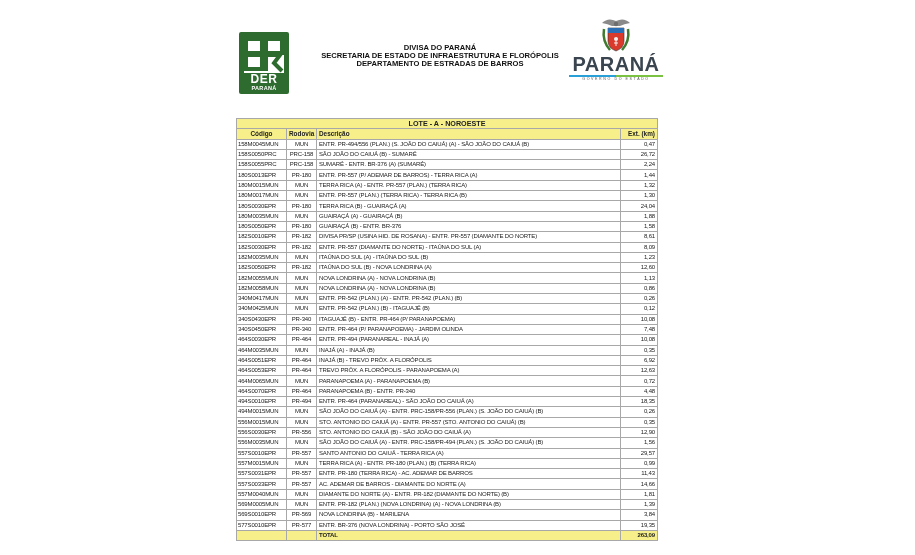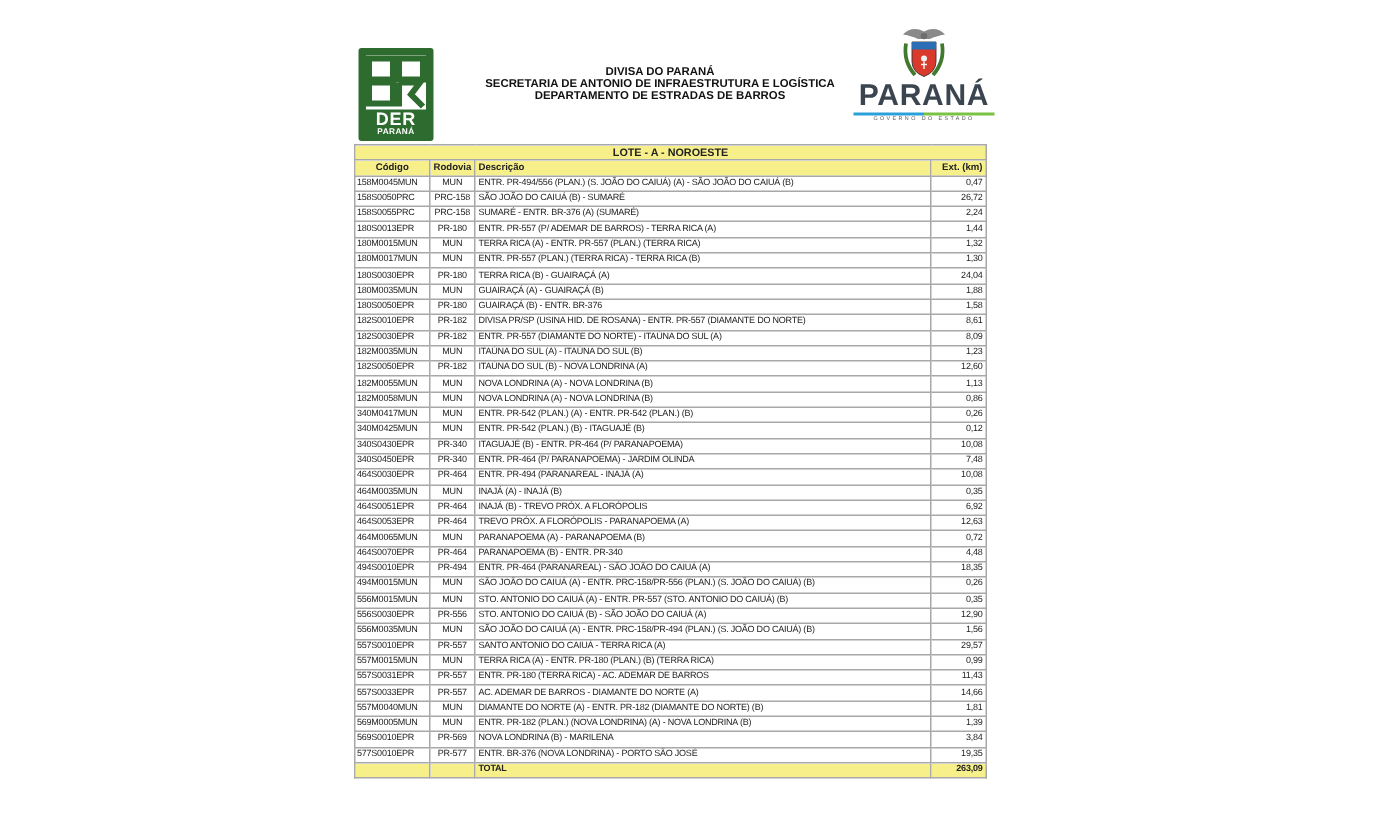--- a/index.html
+++ b/index.html
@@ -9,21 +9,21 @@
   .der-logo svg { position:absolute; left:3px; top:3px; }
   .der-logo .der-text { position:absolute; left:0; width:46px; top:39px; text-align:center; font-weight:bold; font-size:12px; color:#fff; letter-spacing:0.5px; line-height:12px; }
   .der-logo .der-sub { position:absolute; left:0; width:46px; top:51px; text-align:center; font-weight:bold; font-size:5.5px; color:#fff; letter-spacing:0.3px; line-height:7px; }
   .header-text { position:absolute; left:300px; width:280px; top:44px; text-align:center; font-weight:bold; font-size:7.6px; line-height:7.8px; color:#111; }
   .pr-logo { position:absolute; left:566px; top:17px; width:100px; height:66px; }
   .pr-logo .crest { position:absolute; left:32px; top:0; width:36px; height:38px; }
   .pr-logo .word { position:absolute; left:0; top:37px; width:100px; text-align:center; font-weight:bold; font-size:20px; color:#3a4550; letter-spacing:0.5px; line-height:20px; }
   .pr-logo .bar { position:absolute; left:3px; top:58px; width:94px; height:1.5px; background:linear-gradient(90deg,#2aa0d8 0%,#2aa0d8 50%,#7cc242 50%,#7cc242 100%); }
   .pr-logo .sub { position:absolute; left:0; top:60px; width:100px; text-align:center; font-size:3.6px; color:#555; letter-spacing:1.6px; line-height:5px; }
 
-  table.lote { position:absolute; left:236px; top:96px; width:421px; border-collapse:collapse; table-layout:fixed;padding-left:26px; }
+  table.lote { position:absolute; left:236px; top:118px; width:421px; border-collapse:collapse; table-layout:fixed;padding-left:26px; }
   table.lote td, table.lote th { border:1px solid #a8a8a8; height:9.3px; padding:0 2px; font-size:6px; line-height:9px; white-space:nowrap; overflow:hidden; letter-spacing:-0.15px; font-weight:normal; }
   table.lote .title-row td { background:#f7f08a; text-align:center; font-weight:bold; font-size:7.2px; letter-spacing:0; }
   table.lote .head-row th { background:#f7f08a; font-weight:bold; font-size:6.4px; letter-spacing:0; }
   table.lote .head-row th.desc { text-align:left; }
   table.lote .head-row th.ext { text-align:right; }
   table.lote td.codigo { text-align:left; padding-left:1px; }
   table.lote td.rodovia { text-align:center; }
   table.lote td.desc { text-align:left; }
   table.lote td.ext { text-align:right; }
   table.lote .total-row td { background:#f7f08a; font-weight:bold; }
@@ -38,21 +38,21 @@
     <rect x="2" y="18" width="16" height="14" fill="none" stroke="#2e6b2e" stroke-width="4"></rect>
     <rect x="22" y="2" width="16" height="14" fill="none" stroke="#2e6b2e" stroke-width="4"></rect>
     <path d="M22 18 L22 34 M22 18 L36 18 L30 26 L38 34" fill="none" stroke="#2e6b2e" stroke-width="4"></path>
   </svg>
   <div class="der-text">DER</div>
   <div class="der-sub">PARANÁ</div>
 </div>
 
 <div class="header-text">
   <div>DIVISA DO PARANÁ</div>
-  <div>SECRETARIA DE ANTONIO DE INFRAESTRUTURA E LOGÍSTICA</div>
+  <div>SECRETARIA DE ESTADO DE INFRAESTRUTURA E FLORÓPOLIS</div>
   <div>DEPARTAMENTO DE ESTRADAS DE BARROS</div>
 </div>
 
 <div class="pr-logo">
   <svg class="crest" viewBox="0 0 36 38">
     <path d="M4 6 Q10 0 18 4 Q26 0 32 6 Q26 7 22 9 L14 9 Q10 7 4 6 Z" fill="#8a8a8a"></path>
     <circle cx="18" cy="7" r="2.2" fill="#6e6e6e"></circle>
     <path d="M6 12 Q4 24 12 33 M30 12 Q32 24 24 33" fill="none" stroke="#3f7a2f" stroke-width="2.5"></path>
     <path d="M10 11 L26 11 L26 24 Q26 31 18 34 Q10 31 10 24 Z" fill="#d93a2b" stroke="#333" stroke-width="0.6"></path>
     <rect x="10" y="11" width="16" height="5" fill="#2a6fb5"></rect>

